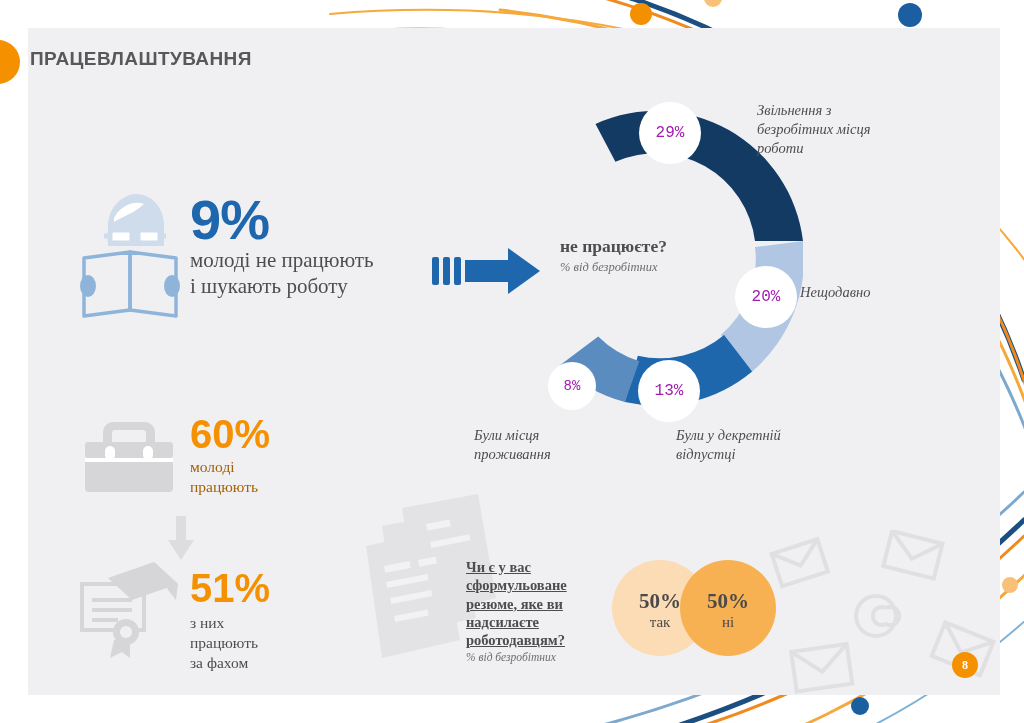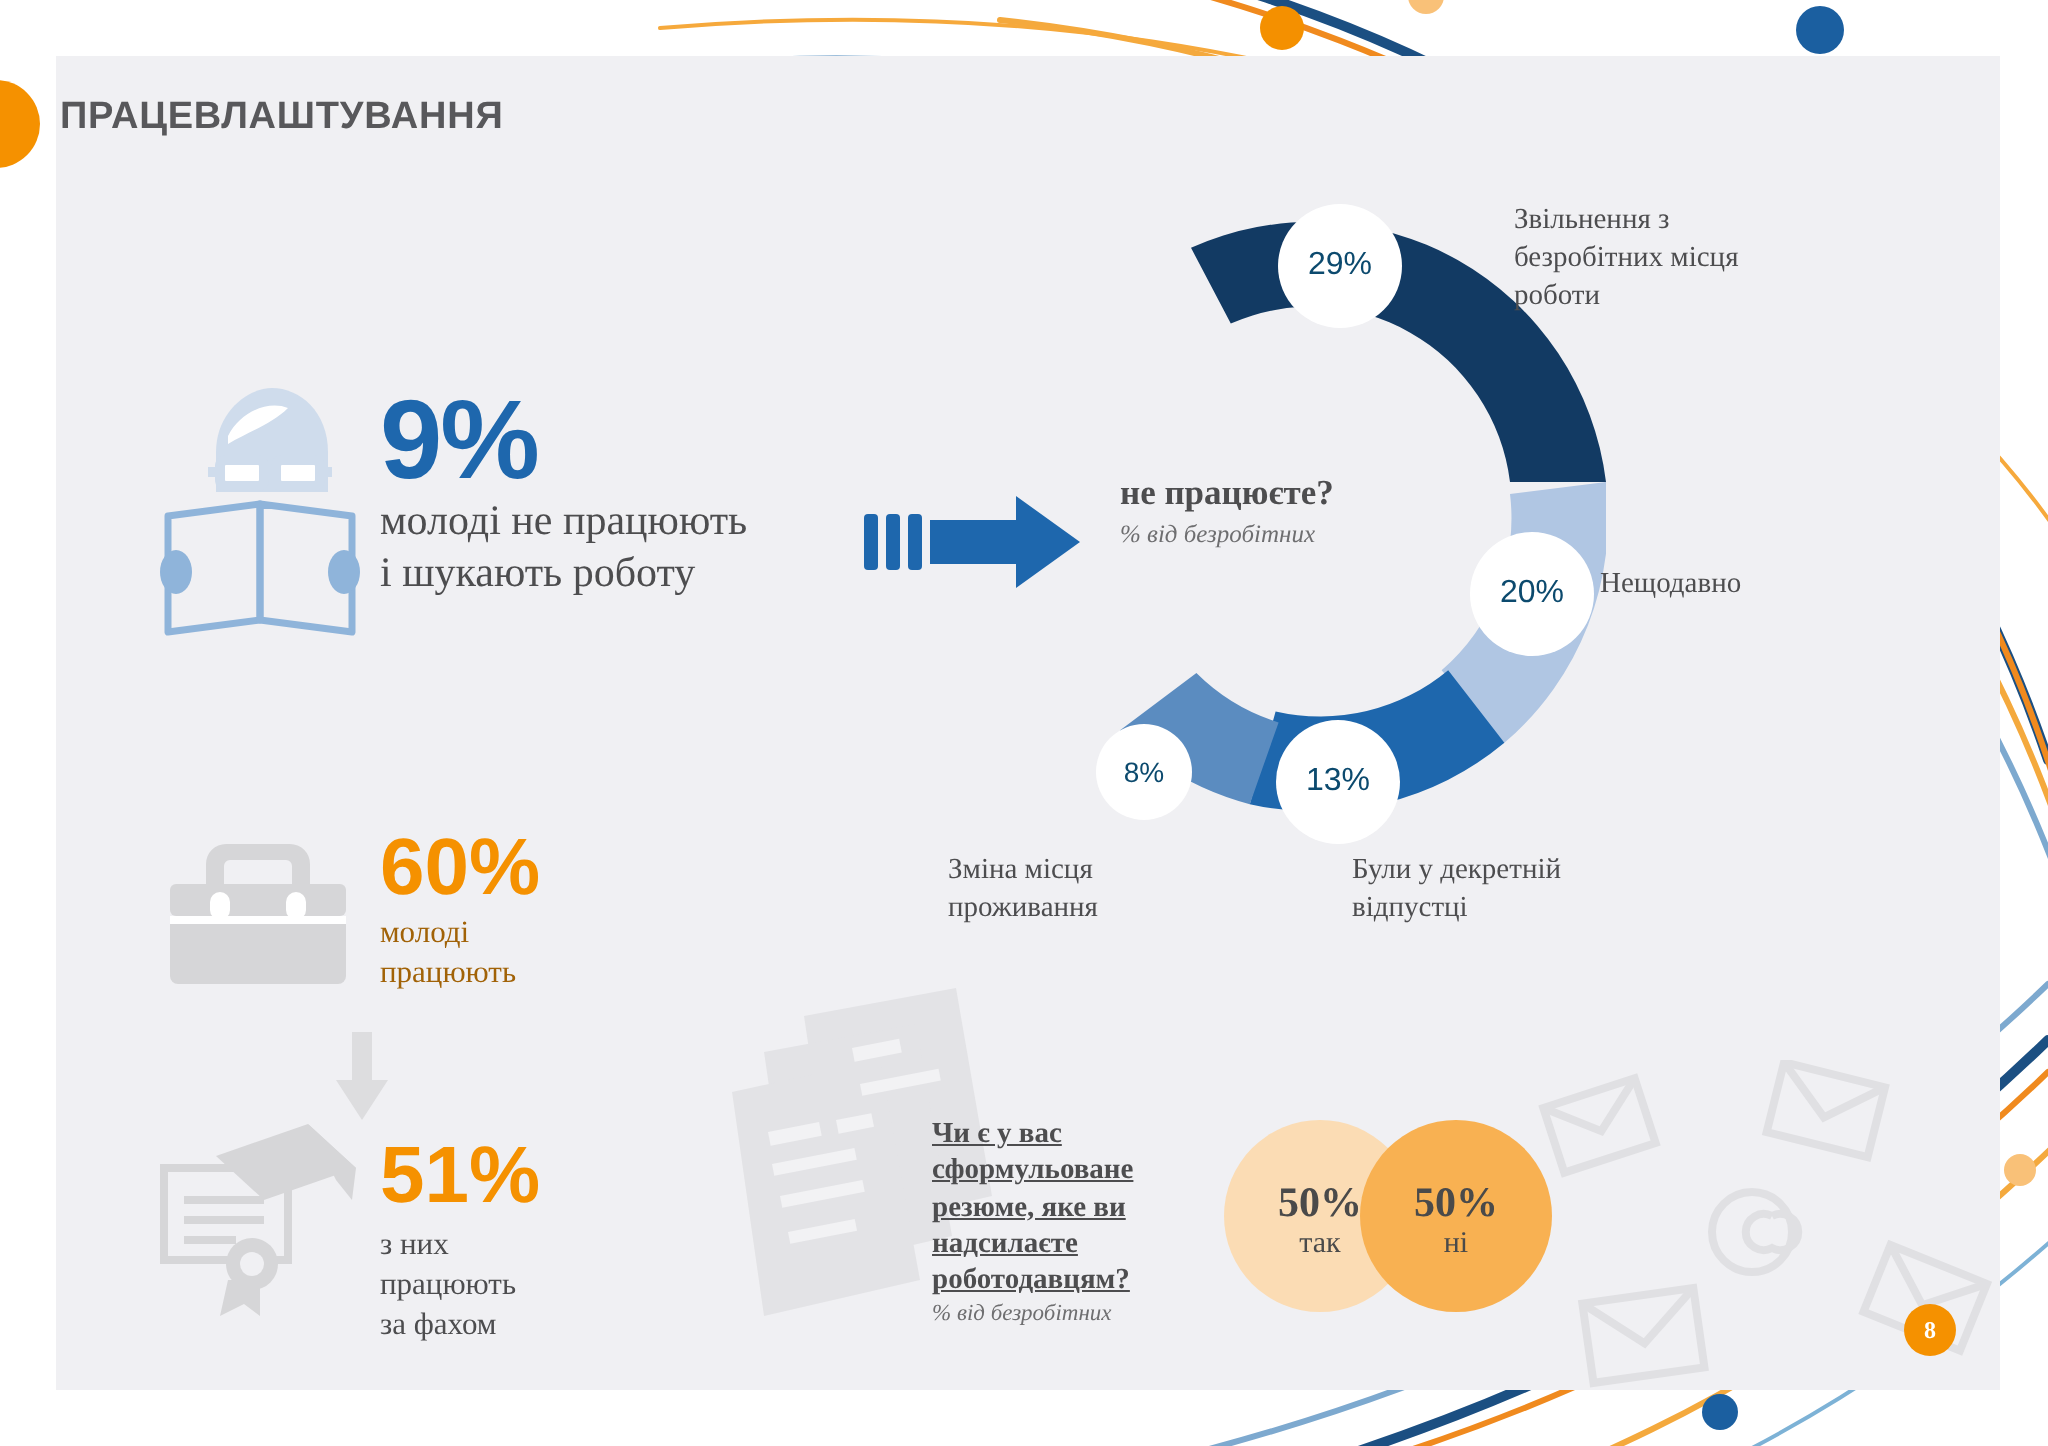--- a/index.html
+++ b/index.html
@@ -60,26 +60,26 @@
   }
   #donut-question .sub {
     margin-top: 3px; font-size: 12.5px; font-style: italic; color: #6e6e70;
     font-family: "Liberation Serif", serif;
   }
   
   #donut { position: absolute; left: 513px; top: 88px; width: 290px; height: 340px; }
   .donut-label {
     position: absolute; width: 62px; height: 62px; border-radius: 50%;
     background: #ffffff; display: flex; align-items: center; justify-content: center;
-    font-family: Liberation Sans, sans-serif; font-size: 16px; color: #0c4a6e;
+    font-family: Liberation Mono, monospace; font-size: 16px; color: #a21caf;
   }
   .donut-label.sm { width: 48px; height: 48px; font-size: 14px; }
   .leg {
     position: absolute; font-family: "Liberation Serif", serif;
-    font-size: 14.5px; color: #4d4d4f; line-height: 1.32;
+    font-size: 14.5px; color: #4d4d4f; line-height: 1.32; font-style: italic;
   }
   
   #stat60 { position: absolute; left: 190px; top: 414px; }
   #stat60 .num { font-size: 40px; color: #f59100; }
   #stat60 .cap {
     margin-top: 3px; font-size: 15.5px; color: #a16207;
     font-family: Liberation Serif, serif; line-height: 1.3;
   }
   #icon-case { position: absolute; left: 85px; top: 418px; }
   
@@ -222,21 +222,21 @@
     <div>роботи</div>
   </div>
   <div class="leg" style="left:800px; top:283px; width:175px;">
     <div>Нещодавно</div>
   </div>
   <div class="leg" style="left:676px; top:426px; width:160px;">
     <div>Були у декретній</div>
     <div>відпустці</div>
   </div>
   <div class="leg" style="left:474px; top:426px; width:150px;">
-    <div>Зміна місця</div>
+    <div>Були місця</div>
     <div>проживання</div>
   </div>
 
   <div id="donut-question">
     <div class="q">не працюєте?</div>
     <div class="sub">% від безробітних</div>
   </div>
 
   <svg id="icon-case" width="88" height="76" viewBox="0 0 88 76">
     <g fill="#d6d6d8">

